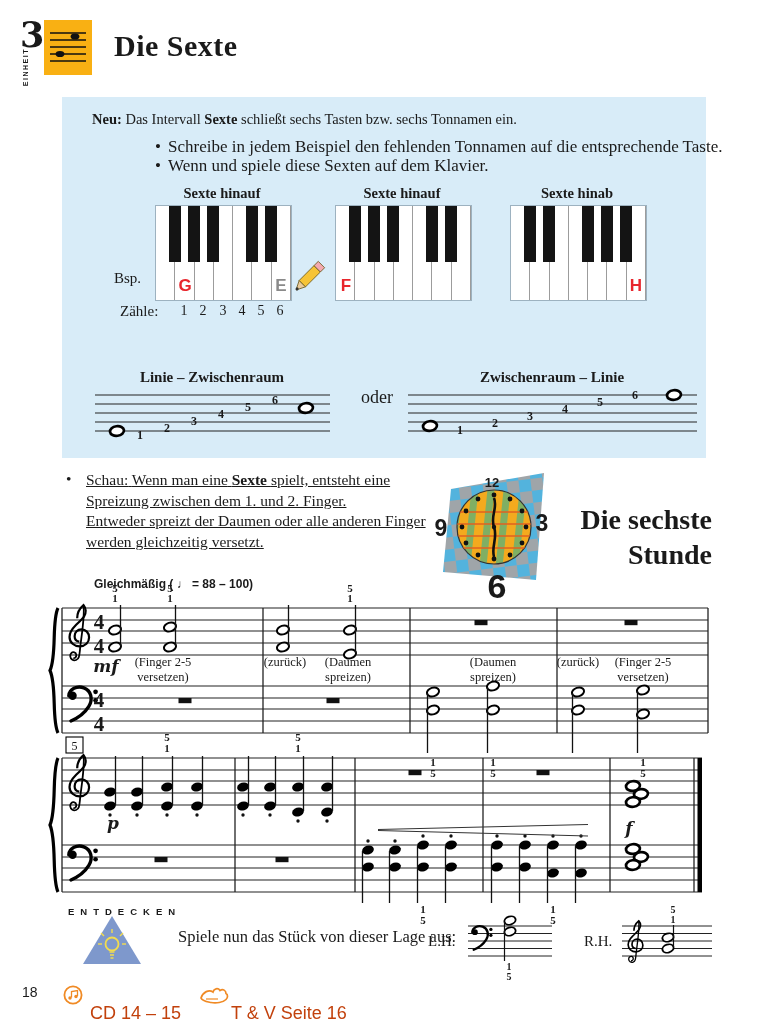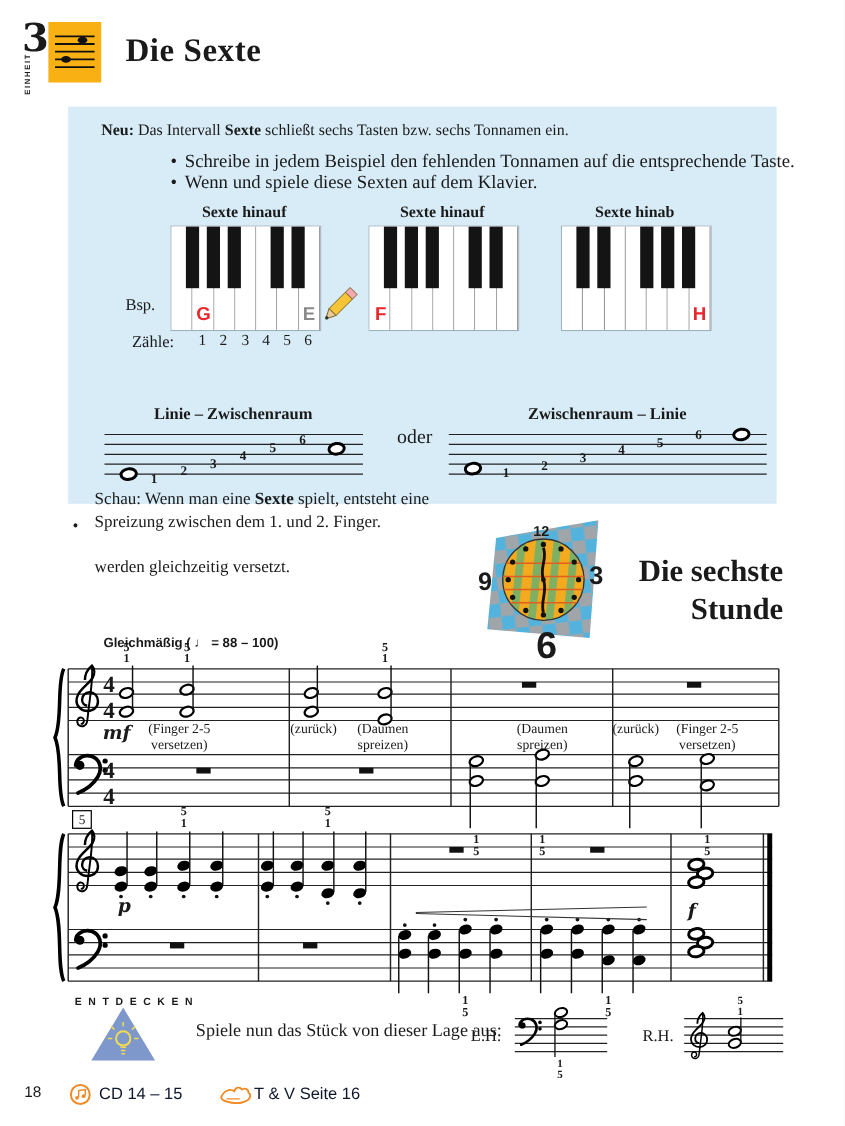--- a/index.html
+++ b/index.html
@@ -26,33 +26,33 @@
   .kb-letter{position:absolute;bottom:4px;transform:translateX(-50%);z-index:3;
              font-family:"Liberation Sans",sans-serif;font-weight:bold;font-size:17px;}
   .red{color:#E8262D;} .gray{color:#8a8a8a;}
   .bsp{position:absolute;left:114px;top:270px;font-size:15px;}
   .zl{position:absolute;left:120px;top:303px;font-size:15px;}
   .zn{position:absolute;top:303px;transform:translateX(-50%);font-size:14px;}
   .staff-intro{position:absolute;left:92px;top:344px;font-size:14.5px;}
   .ln-head{position:absolute;top:369px;transform:translateX(-50%);font-weight:bold;font-size:15px;}
   .oder{position:absolute;top:387px;transform:translateX(-50%);font-size:18px;}
   
-  .schau{position:absolute;left:86px;top:444px;width:390px;font-size:15.5px;line-height:20.5px;}
+  .schau{position:absolute;left:86px;top:470px;width:390px;font-size:15.5px;line-height:20.5px;text-decoration:underline;}
   .schau-bullet{position:absolute;left:66px;top:470px;font-size:15.5px;}
   
   .piece-title{position:absolute;left:500px;top:502px;width:212px;text-align:right;
                font-weight:bold;font-size:28px;line-height:35px;}
   .tempo{position:absolute;left:94px;top:559px;font-weight:bold;font-size:12px;
          font-family:Liberation Sans, sans-serif;margin-top:18px;}
   
   .disc-label{position:absolute;left:68px;top:906px;font-family:"Liberation Sans",sans-serif;
               font-weight:bold;font-size:9.5px;letter-spacing:6px;}
   .disc-text{position:absolute;left:178px;top:927px;font-size:16.5px;}
   
-  .footer-item{position:absolute;font-family:"Liberation Sans",sans-serif;font-size:15px;color:#0f172a;}
+  .footer-item{position:absolute;font-family:"Liberation Sans",sans-serif;font-size:18px;color:#c2410c;margin-top:17px;}
   .pagenum{position:absolute;left:22px;top:984px;font-family:"Liberation Sans",sans-serif;font-size:14px;}
   
   svg text{font-family:"Liberation Serif",serif;fill:#1a1a1a;}
   .fing{font-size:11px;font-weight:bold;text-anchor:middle;}
   .fingm{font-size:10px;font-weight:bold;text-anchor:middle;}
   .ann{font-size:12.5px;text-anchor:middle;}
   .dyn{font-family:"DejaVu Serif",serif;font-style:italic;font-weight:bold;font-size:17px;text-anchor:middle;}
   .ts{font-size:21px;font-weight:bold;text-anchor:middle;}
   .mnum{font-size:12px;text-anchor:middle;}
   .dnum{font-size:12px;font-weight:bold;text-anchor:middle;}
@@ -197,21 +197,21 @@
     <text class="dnum" x="635" y="399">6</text>
   </svg>
 
   <div class="schau-bullet">•</div>
   <div class="schau">
     <span>Schau:</span>
     <span>Wenn man eine</span>
     <b>Sexte</b>
     <span>spielt, entsteht eine</span><br>
     <span>Spreizung zwischen dem 1. und 2. Finger.</span><br>
-    <br>
+    <span>Entweder spreizt der Daumen oder alle anderen Finger</span><br>
     <span>werden gleichzeitig versetzt.</span>
   </div>
 
   <svg class="abs" style="left:430px;top:466px;" width="125" height="135" viewBox="430 466 125 135">
     <defs>
       <pattern id="chk" width="24" height="24" patternUnits="userSpaceOnUse" patternTransform="rotate(-7)">
         <rect width="24" height="24" fill="#53B3DD"></rect>
         <rect width="12" height="12" fill="#9FA5A9"></rect>
         <rect x="12" y="12" width="12" height="12" fill="#9FA5A9"></rect>
       </pattern>

